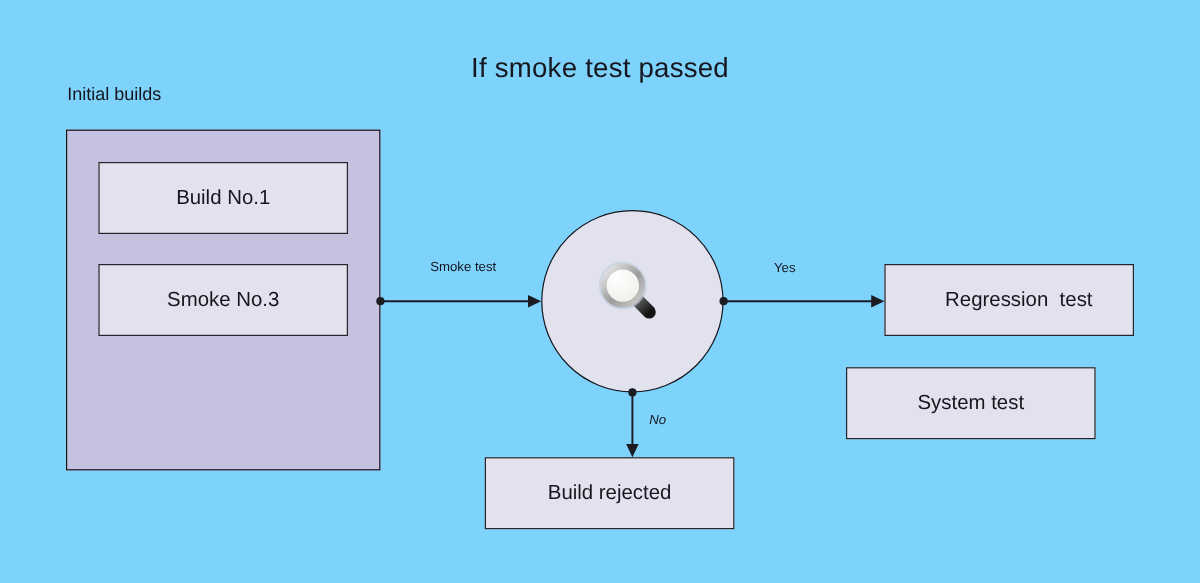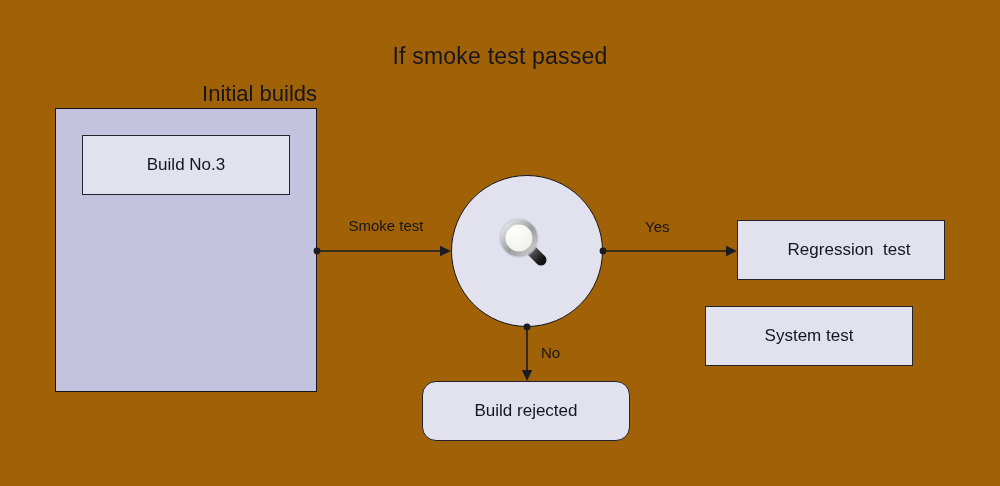--- a/index.html
+++ b/index.html
@@ -1,65 +1,66 @@
 <!DOCTYPE html>
 <html><head>
 <meta charset="utf-8">
 <style>
   html,body { margin:0; padding:0; }
   .canvas {
     position:relative; width:1000px; height:486px;
-    background:#a16207; overflow:hidden;
+    background:#7dd3fc; overflow:hidden;
     font-family:"Liberation Sans", sans-serif;
     color:#16161E;
   }
   .title {
     position:absolute; top:43px; left:0; width:1000px;
     text-align:center; font-size:23px; font-weight:500; letter-spacing:.2px;
   }
   .group-label {
     position:absolute; top:70px; left:56px; width:261px;
-    text-align:right; font-size:22px;margin-top:11px;
+    text-align:left; font-size:15px;
   }
   .group {
     position:absolute; left:55px; top:108px; width:262px; height:284px;
     background:#C5C2DF; border:1.6px solid #15151C; box-sizing:border-box;
     display:flex; flex-direction:column; align-items:center;
     padding-top:25.5px; gap:25px;
   }
   .node {
     width:208px; height:60px; background:#E2E1EE;
     border:1.2px solid #23232B; box-sizing:border-box;
     display:flex; align-items:center; justify-content:center;
     font-size:17px; white-space:pre;
   }
   .node.abs { position:absolute; }
   .circle {
     position:absolute; left:451px; top:175px; width:152px; height:152px;
     border-radius:50%; background:#E2E1EE; border:1.4px solid #15151C;
     box-sizing:border-box; display:flex; align-items:center; justify-content:center;
   }
   .circle svg { transform:translate(-3px,-7px); }
-  .edge-label { position:absolute; font-size:15px; }
+  .edge-label { position:absolute; font-size:11px; }
   .edge-label.smoke { left:322px; top:217px; width:128px; text-align:center; }
   .edge-label.yes   { left:645px; top:218px; width:52px;  text-align:left; }
-  .edge-label.no    { left:541px; top:344px; }
+  .edge-label.no    { left:541px; top:344px;font-style:italic; }
   .arrows { position:absolute; left:0; top:0; pointer-events:none; }
 </style>
 </head>
 <body>
 
 <div class="canvas">
 
   <div class="title">If smoke test passed</div>
 
   <div class="group-label">Initial builds</div>
 
   <div class="group">
-    <div class="node">Build No.3</div>
+    <div class="node">Build No.1</div>
+    <div class="node">Smoke No.3</div>
   </div>
 
   <div class="circle">
     <svg width="64" height="64" viewBox="0 0 64 64" aria-hidden="true">
       <defs>
         <linearGradient id="rim" x1="0" y1="0" x2="1" y2="1">
           <stop offset="0" stop-color="#eeeeee"></stop>
           <stop offset="0.55" stop-color="#9b9b9b"></stop>
           <stop offset="1" stop-color="#d2d2d2"></stop>
         </linearGradient>
@@ -78,21 +79,21 @@
     </svg>
   </div>
 
   <div class="edge-label smoke">Smoke test</div>
   <div class="edge-label yes">Yes</div>
   <div class="edge-label no">No</div>
 
   <div class="node abs" style="left:737px; top:220px;padding-left:16px;">Regression  test</div>
   <div class="node abs" style="left:705px; top:306px;">System test</div>
 
-  <div class="node abs" style="left:422px; top:381px;border-radius:14px;">Build rejected</div>
+  <div class="node abs" style="left:404px; top:381px;">Build rejected</div>
 
   <svg class="arrows" width="1000" height="486" viewBox="0 0 1000 486">
     <g stroke="#1b1b22" fill="#1b1b22">
       <circle cx="317" cy="251" r="3.4" stroke="none"></circle>
       <line x1="317" y1="251" x2="442" y2="251" stroke-width="1.6"></line>
       <polygon points="451,251 440,245.8 440,256.2" stroke="none"></polygon>
     </g>
     <g stroke="#1b1b22" fill="#1b1b22">
       <circle cx="603" cy="251" r="3.4" stroke="none"></circle>
       <line x1="603" y1="251" x2="728" y2="251" stroke-width="1.6"></line>

